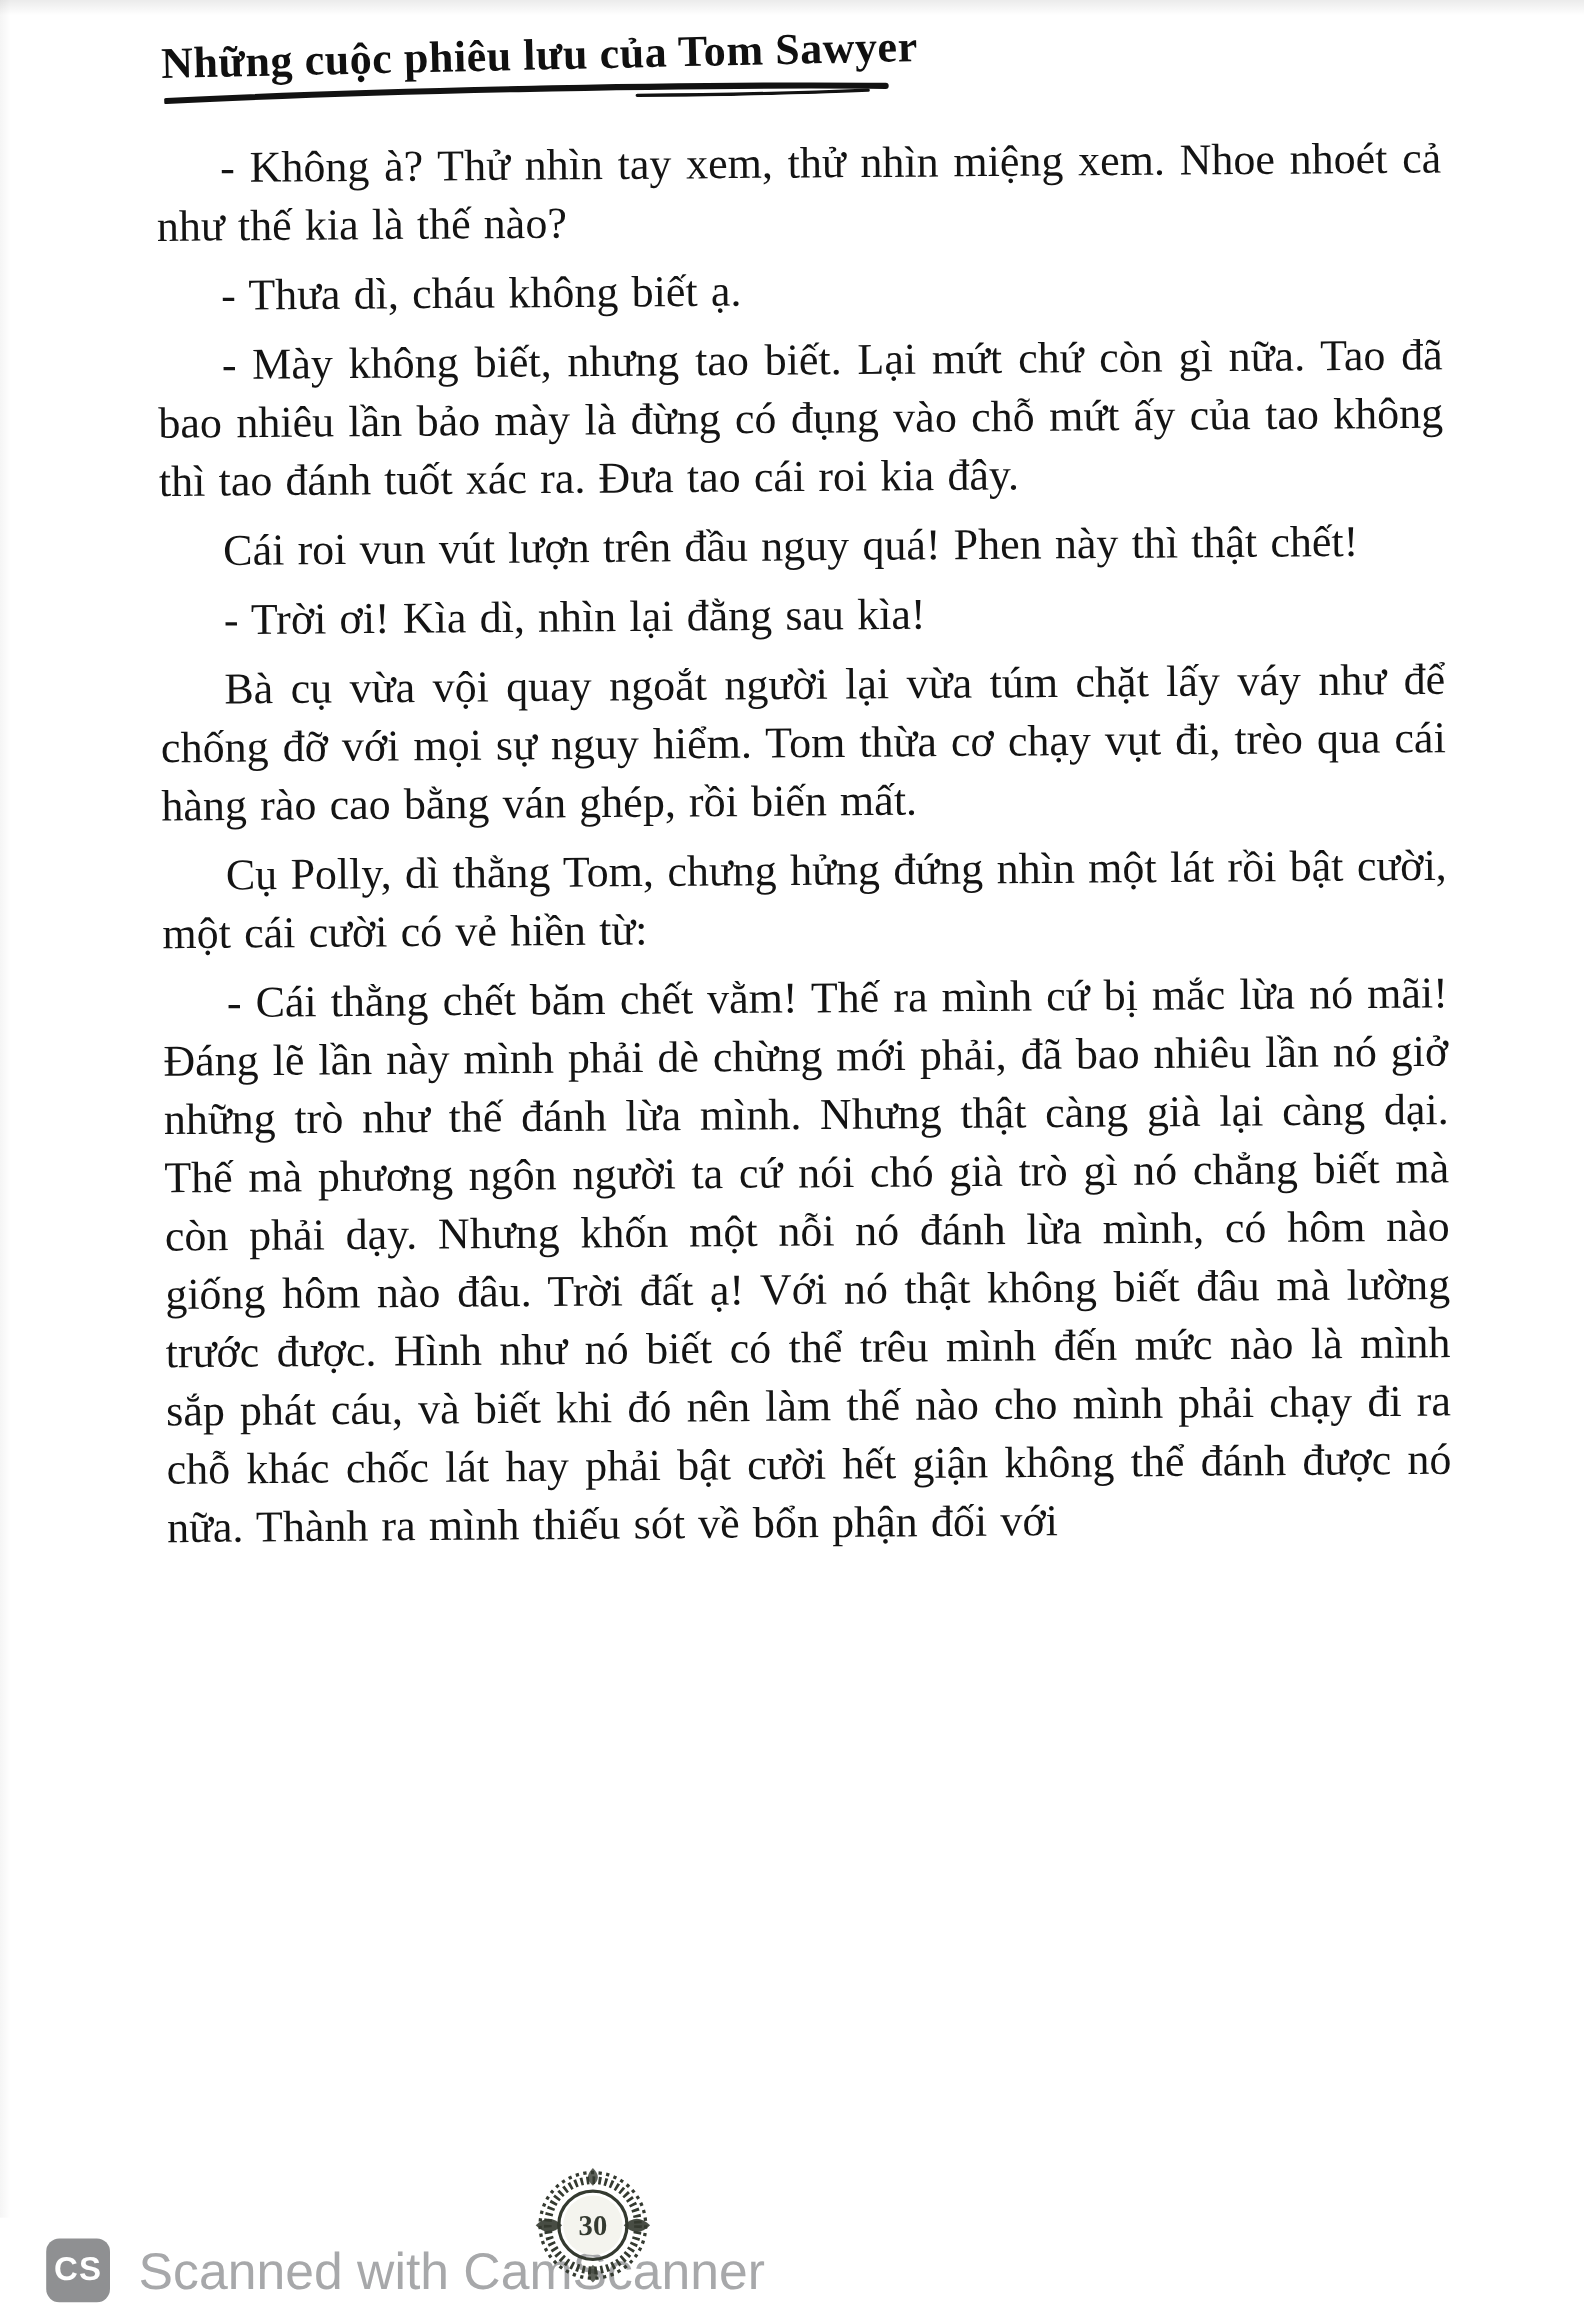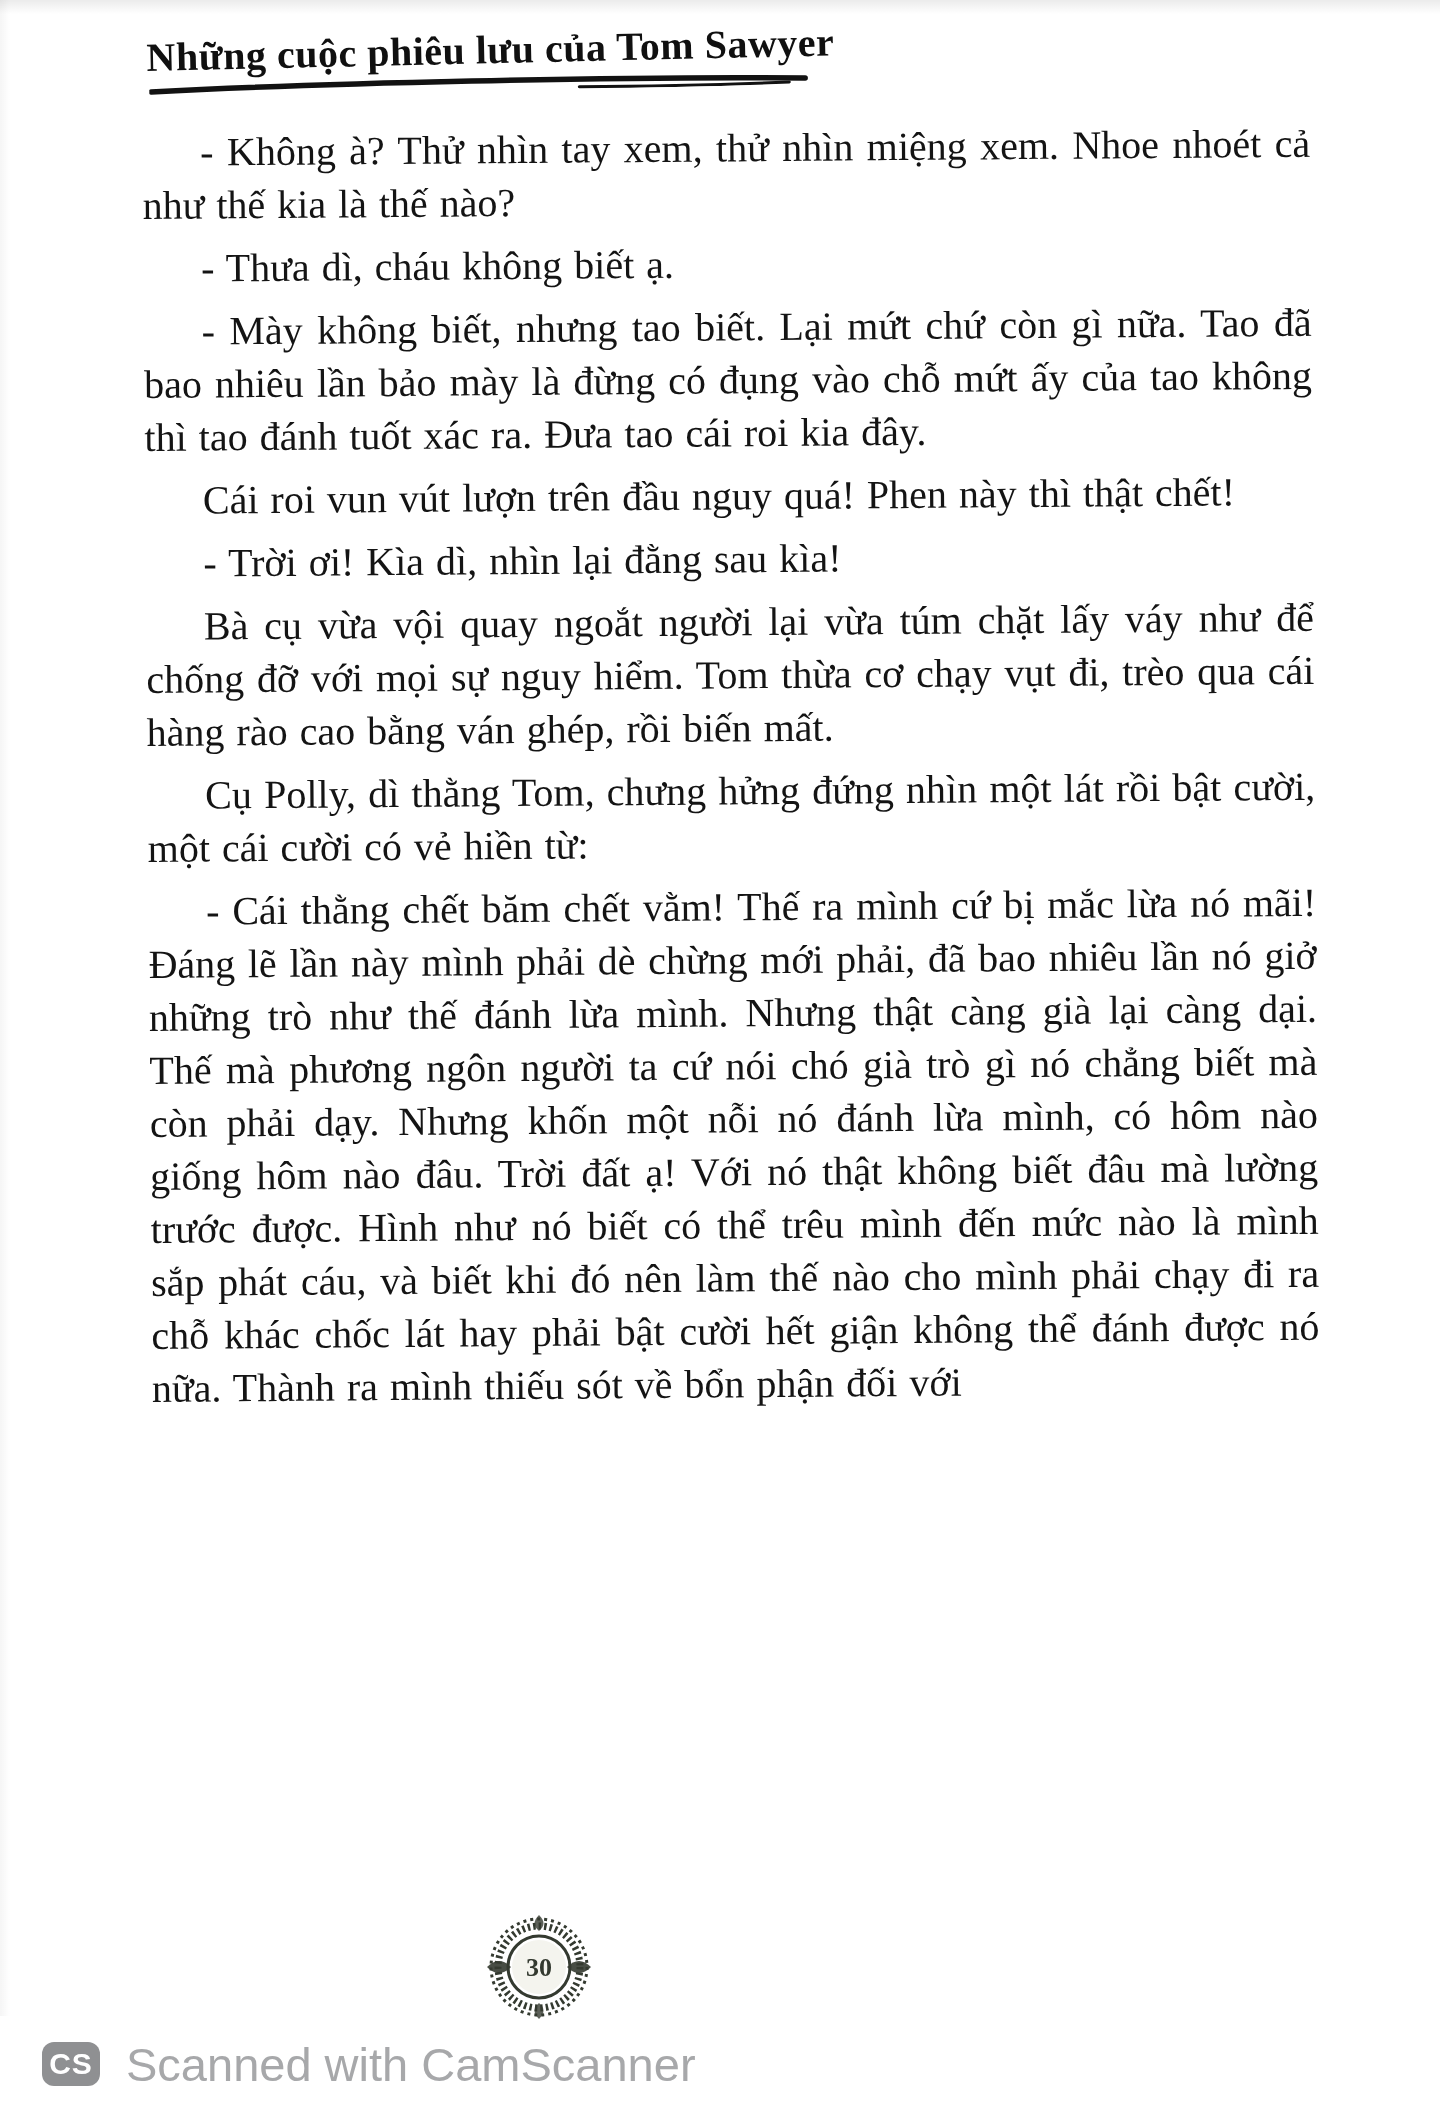--- a/index.html
+++ b/index.html
@@ -73,21 +73,21 @@
     left: 0;
     bottom: 0;
     width: 100%;
     height: 96px;
     background: #ffffff;
     display: flex;
     align-items: center;
   }
   .cs-logo {
     width: 58px;
-    height: 44px;
+    height: 58px;
     margin-left: 42px;
     background: #8f9092;
     border-radius: 12px;
     display: flex;
     align-items: center;
     justify-content: center;
     flex: 0 0 auto;
   }
   .cs-logo span {
     font-family: "Liberation Sans", sans-serif;
@@ -101,21 +101,21 @@
     font-family: "Liberation Sans", sans-serif;
     font-size: 47px;
     color: #a7a8aa;
     white-space: nowrap;
   }
 
   
   .ornament {
     position: absolute;
     left: 486px;
-    top: 1914px;
+    top: 1970px;
     width: 106px;
     height: 106px;
     z-index: 5;
   }
   .ornament svg { display: block; }
 </style>
 </head>
 <body>
 
 <div class="page">

